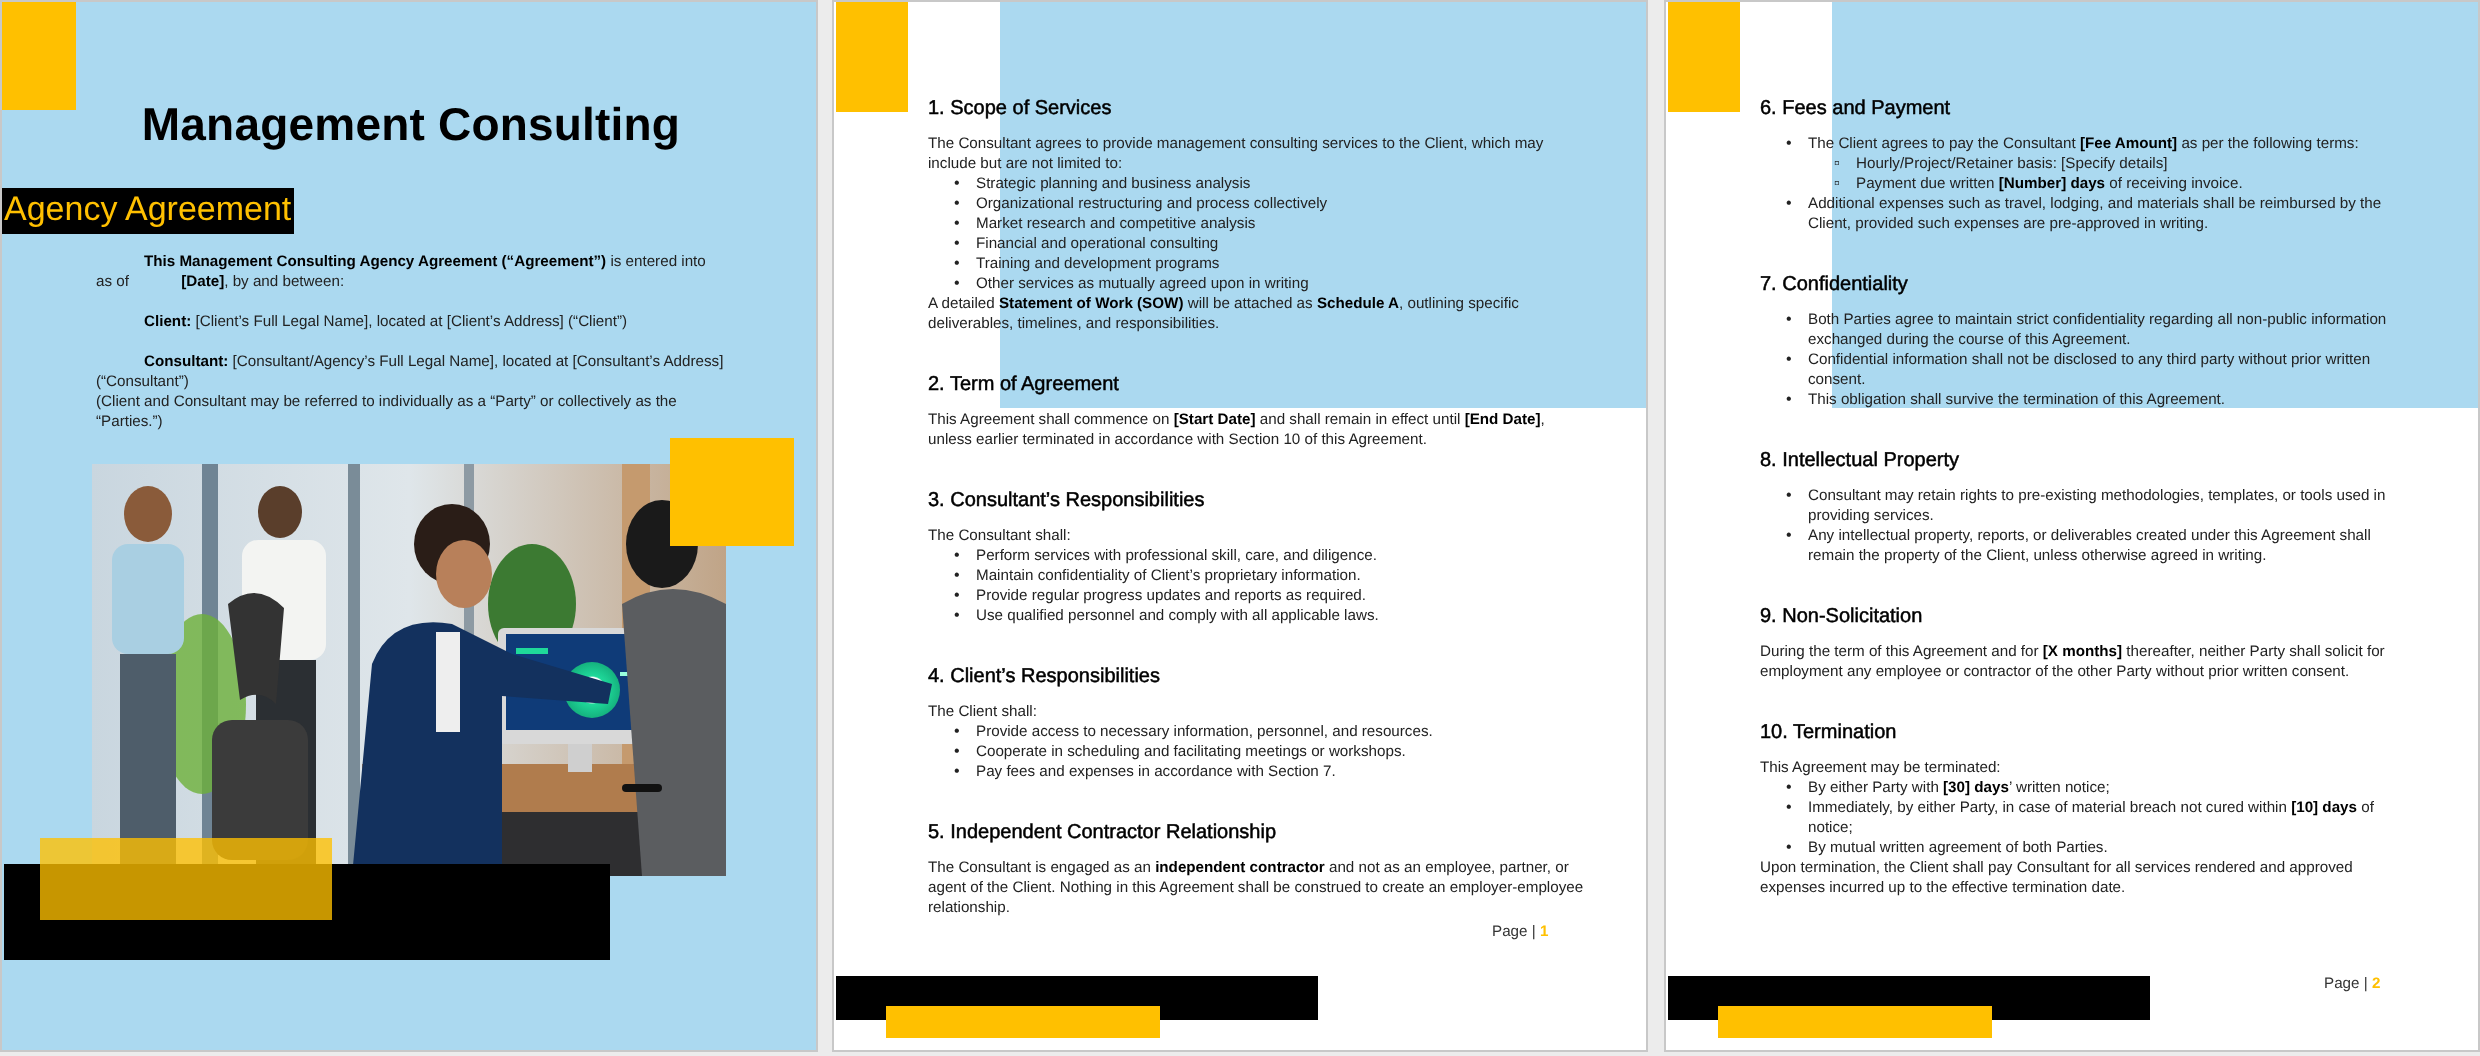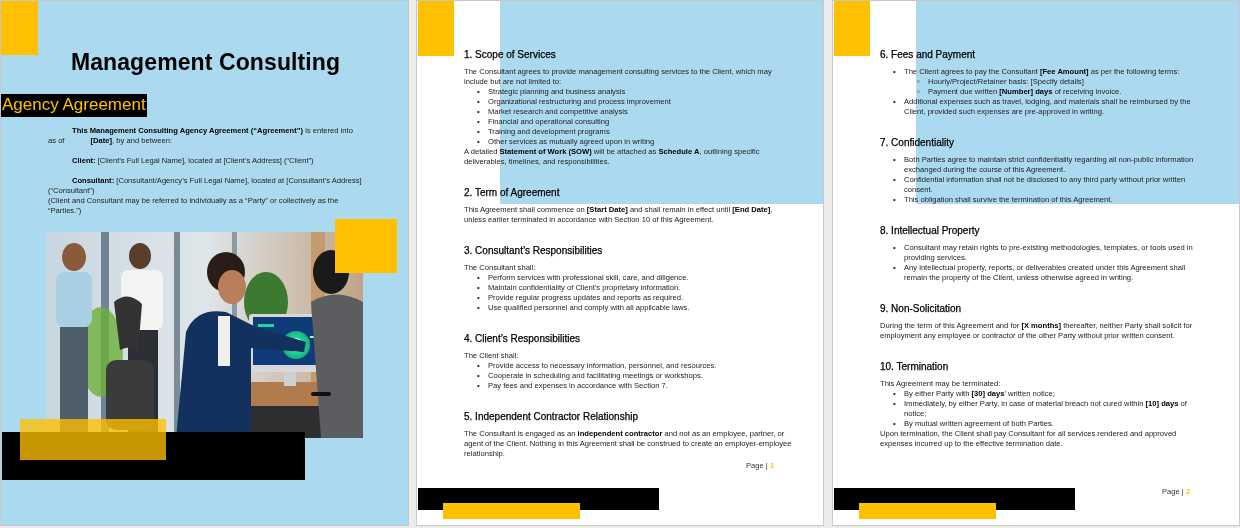--- a/index.html
+++ b/index.html
@@ -121,21 +121,21 @@
 <div class="page" id="p2">
   <div class="blk blue" style="left:83px;top:0;width:325px;height:203px;"></div>
   <div class="blk yellow" style="left:1px;top:0;width:36px;height:55px;"></div>
 
   <div class="content" style="top:47px;">
     <div class="sec">
       <h2>1. Scope of Services</h2>
       <p>The Consultant agrees to provide management consulting services to the Client, which may include but are not limited to:</p>
       <ul>
         <li>Strategic planning and business analysis</li>
-        <li>Organizational restructuring and process improvement</li>
+        <li>Organizational restructuring and process collectively</li>
         <li>Market research and competitive analysis</li>
         <li>Financial and operational consulting</li>
         <li>Training and development programs</li>
         <li>Other services as mutually agreed upon in writing</li>
       </ul>
       <p><span>A detailed </span><b>Statement of Work (SOW)</b><span> will be attached as </span><b>Schedule A</b><span>, outlining specific deliverables, timelines, and responsibilities.</span></p>
     </div>
 
     <div class="sec">
       <h2>2. Term of Agreement</h2>

